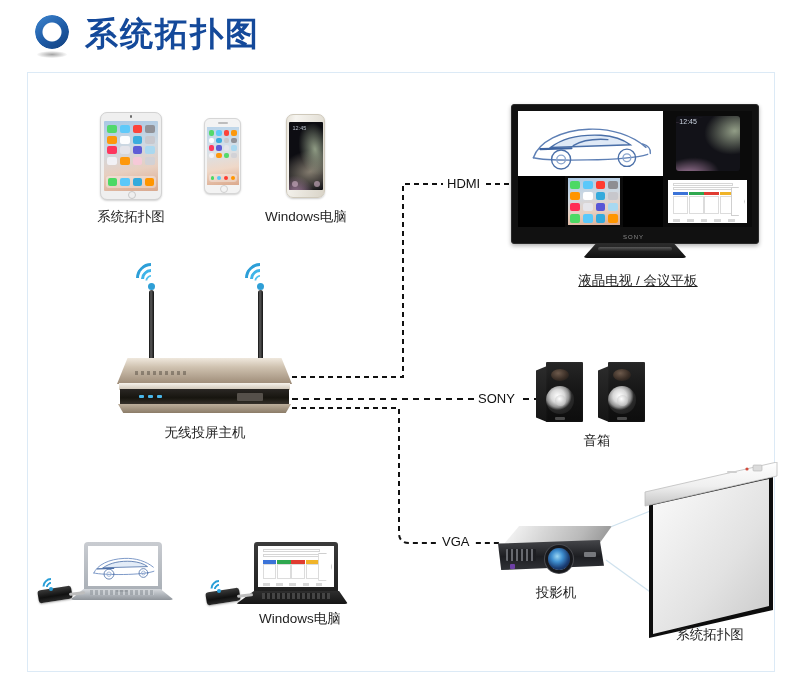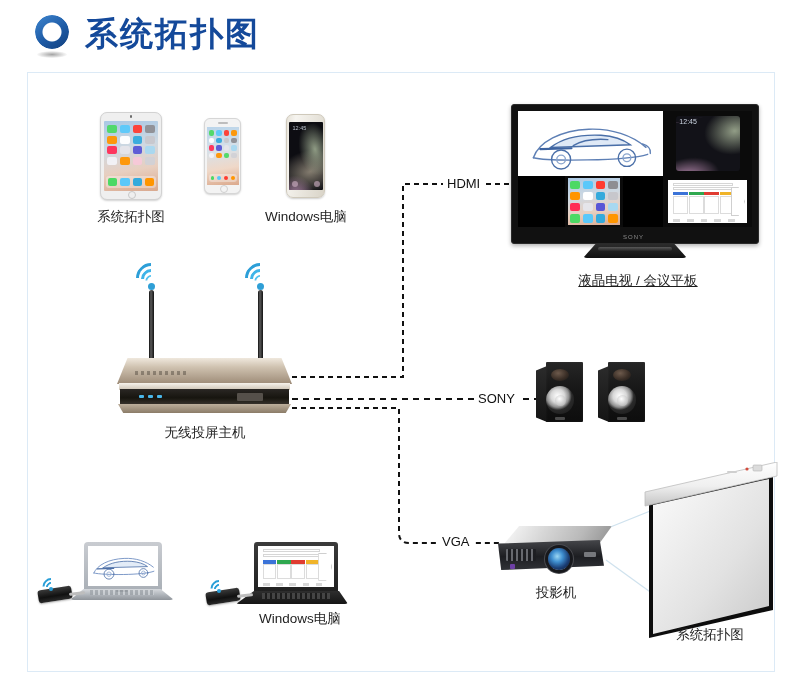--- a/index.html
+++ b/index.html
@@ -539,20 +539,21 @@
         <div class="logo"></div>
     </div>
     <div class="spk" style="left:62px">
       <div class="side"></div>
         <div class="front"></div>
         <div class="tw"></div>
         <div class="wf"></div>
         <div class="logo"></div>
     </div>
   </div>
+  <div class="cap" style="left:536px;top:432px;width:122px;">音箱</div>
 
   <div class="projector">
     <div class="top"></div>
     <div class="body"></div>
     <div class="vents"></div>
     <div class="port"></div>
     <div class="led"></div>
     <div class="lens"></div>
   </div>
   <div class="cap" style="left:496px;top:584px;width:120px;">投影机</div>

